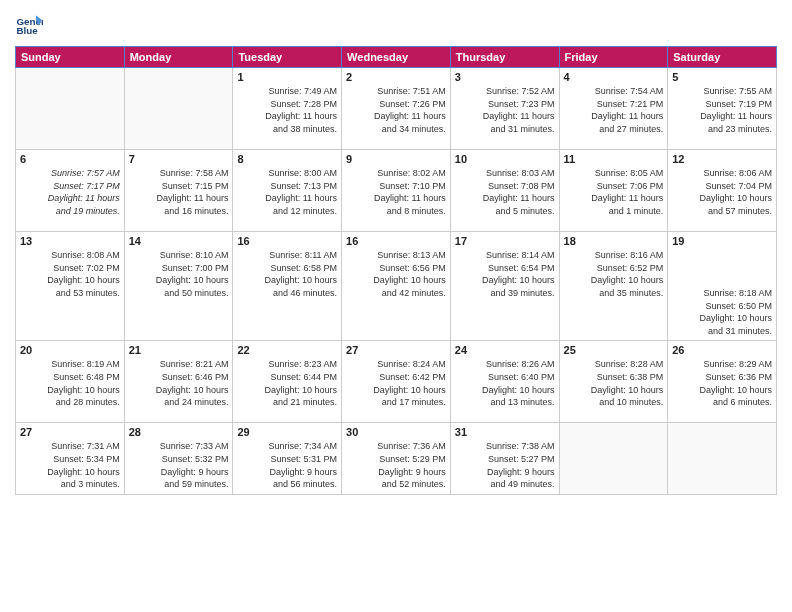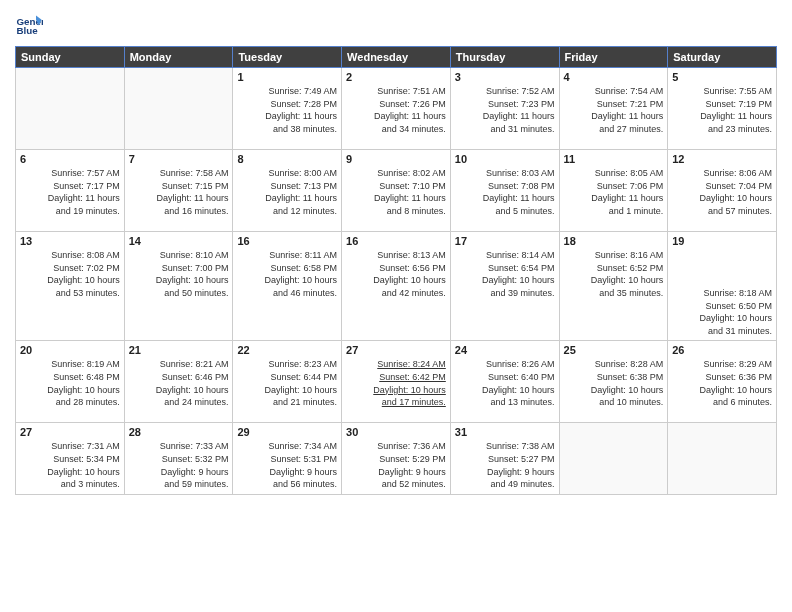--- a/index.html
+++ b/index.html
@@ -49,21 +49,21 @@
     .location {
       font-size: 14px;
       color: #444;
     }
     .calendar {
       width: 100%;
       border-collapse: collapse;
       table-layout: fixed;
     }
     .calendar th {
-      background-color: #404040;
+      background-color: #be185d;
       color: #fff;
       font-size: 11px;
       font-weight: bold;
       padding: 4px 5px;
       text-align: left;
       border: 1px solid #5580cc;
     }
     .calendar td {
       border: 1px solid #ccc;
       vertical-align: top;
@@ -166,21 +166,21 @@
             <span class="day-num">5</span>
             <div class="day-info" style="white-space: pre-line;">Sunrise: 7:55 AM
 Sunset: 7:19 PM
 Daylight: 11 hours
 and 23 minutes.</div>
           </td>
         </tr>
         <tr class="week-row">
           <td>
             <span class="day-num">6</span>
-            <div class="day-info" style="white-space: pre-line;">Sunrise: 7:57 AM
+            <div class="day-info" style="white-space: pre-line; font-style: italic;">Sunrise: 7:57 AM
 Sunset: 7:17 PM
 Daylight: 11 hours
 and 19 minutes.</div>
           </td>
           <td>
             <span class="day-num">7</span>
             <div class="day-info" style="white-space: pre-line;">Sunrise: 7:58 AM
 Sunset: 7:15 PM
 Daylight: 11 hours
 and 16 minutes.</div>
@@ -289,21 +289,21 @@
           </td>
           <td>
             <span class="day-num">22</span>
             <div class="day-info" style="white-space: pre-line;">Sunrise: 8:23 AM
 Sunset: 6:44 PM
 Daylight: 10 hours
 and 21 minutes.</div>
           </td>
           <td>
             <span class="day-num">27</span>
-            <div class="day-info" style="white-space: pre-line; text-decoration: underline;">Sunrise: 8:24 AM
+            <div class="day-info" style="white-space: pre-line;">Sunrise: 8:24 AM
 Sunset: 6:42 PM
 Daylight: 10 hours
 and 17 minutes.</div>
           </td>
           <td>
             <span class="day-num">24</span>
             <div class="day-info" style="white-space: pre-line;">Sunrise: 8:26 AM
 Sunset: 6:40 PM
 Daylight: 10 hours
 and 13 minutes.</div>

